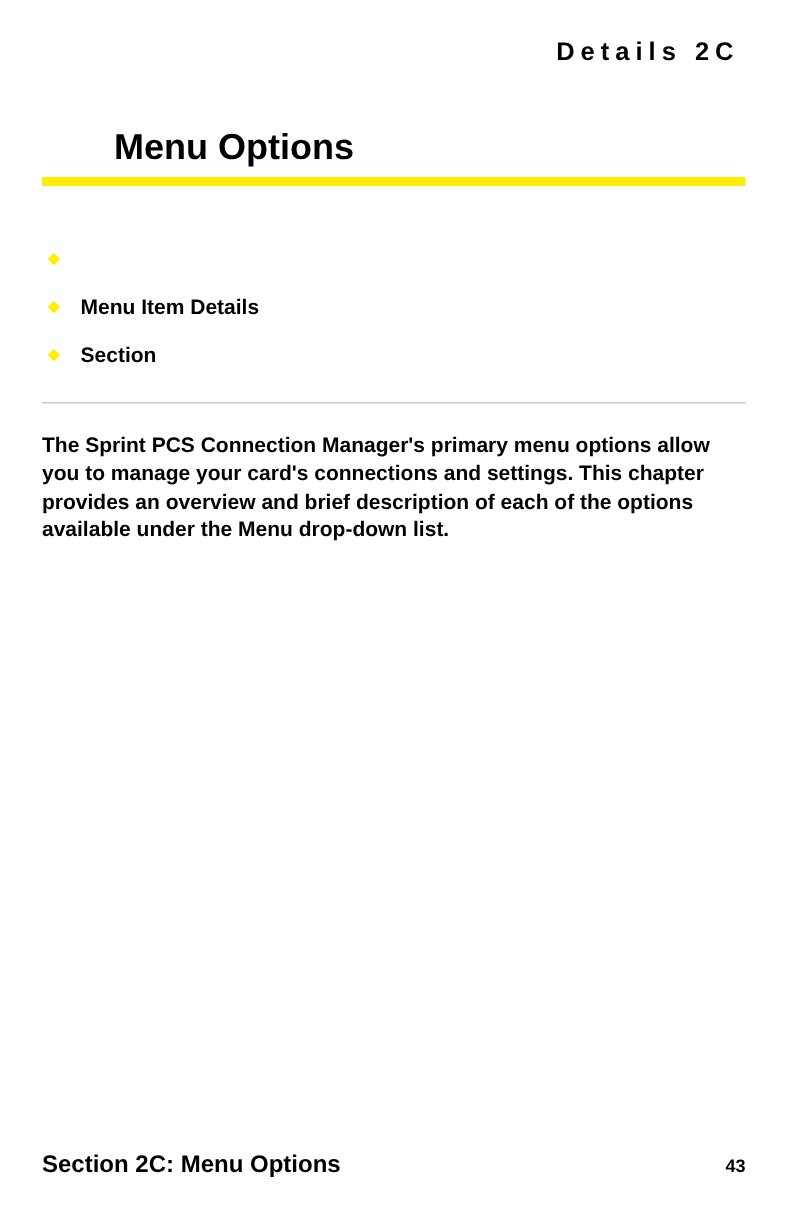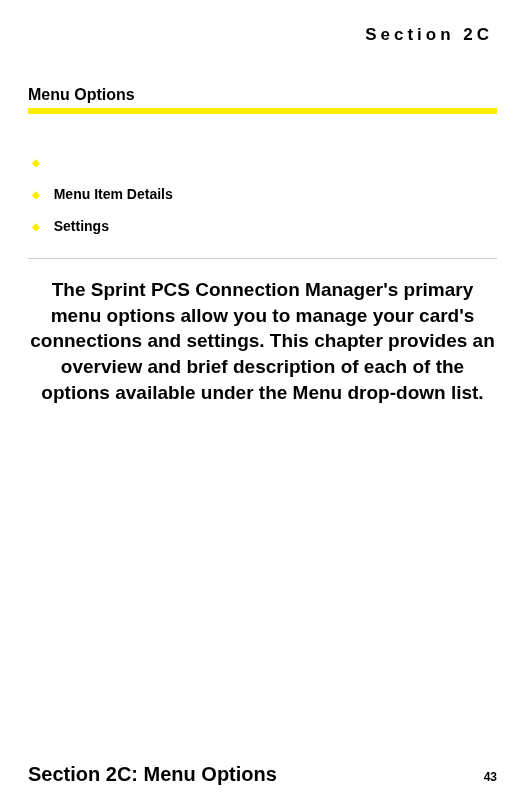--- a/index.html
+++ b/index.html
@@ -17,25 +17,26 @@
     letter-spacing: 4px;
     margin-top: 0px;
     margin-bottom: 40px;
     font-family: Verdana, Arial, sans-serif;
     padding-right: 4px;
   }
   .title-wrap {
     margin-bottom: 40px;
   }
   .title {
-    font-size: 16px;
+    font-size: 24px;
     font-weight: bold;
     font-family: Verdana, Arial, sans-serif;
     line-height: 1.2;
     padding-bottom: 2px;
+    margin-left: 48px;
   }
   .title-underline {
     height: 6px;
     background: #fdee00;
     width: 100%;
     margin-top: 2px;
   }
   .in-this {
     font-size: 15px;
     font-weight: bold;
@@ -60,64 +61,63 @@
     font-family: Verdana, Arial, sans-serif;
   }
   .toc li .diamond {
     color: #fdee00;
     font-size: 10px;
     line-height: 18px;
     flex: 0 0 auto;
   }
   .body-text {
     margin-top: 18px;
-    font-size: 19px;
+    font-size: 14px;
     font-weight: bold;
     line-height: 1.35;
     font-family: Verdana, Arial, sans-serif;
-    text-align: center;
   }
   .footer {
     position: absolute;
     bottom: 25px;
     left: 28px;
     right: 28px;
     display: flex;
     justify-content: space-between;
     align-items: baseline;
     font-weight: bold;
     font-family: Verdana, Arial, sans-serif;
   }
-  .footer-left { font-size: 20px; margin-top: 12px; }
+  .footer-left { font-size: 16px; margin-top: 12px; }
   .footer-right { font-size: 12px; }
 </style>
 </head>
 <body>
 
 <div class="page">
 
-  <div class="section-label">Section 2C</div>
+  <div class="section-label">Details 2C</div>
 
   <div class="title-wrap">
     <div class="title">Menu Options</div>
     <div class="title-underline"></div>
   </div>
 
 
   <ul class="toc">
     <li>
       <span class="diamond">◆</span>
     </li>
     <li>
       <span class="diamond">◆</span>
       <span>Menu Item Details</span>
     </li>
     <li>
       <span class="diamond">◆</span>
-      <span>Settings</span>
+      <span>Section</span>
     </li>
   </ul>
 
   <div class="body-text">The Sprint PCS Connection Manager's primary menu options allow you to manage your card's connections and settings. This chapter provides an overview and brief description of each of the options available under the Menu drop-down list.</div>
 
   <div class="footer">
     <span class="footer-left">Section 2C: Menu Options</span>
     <span class="footer-right">43</span>
   </div>
 

